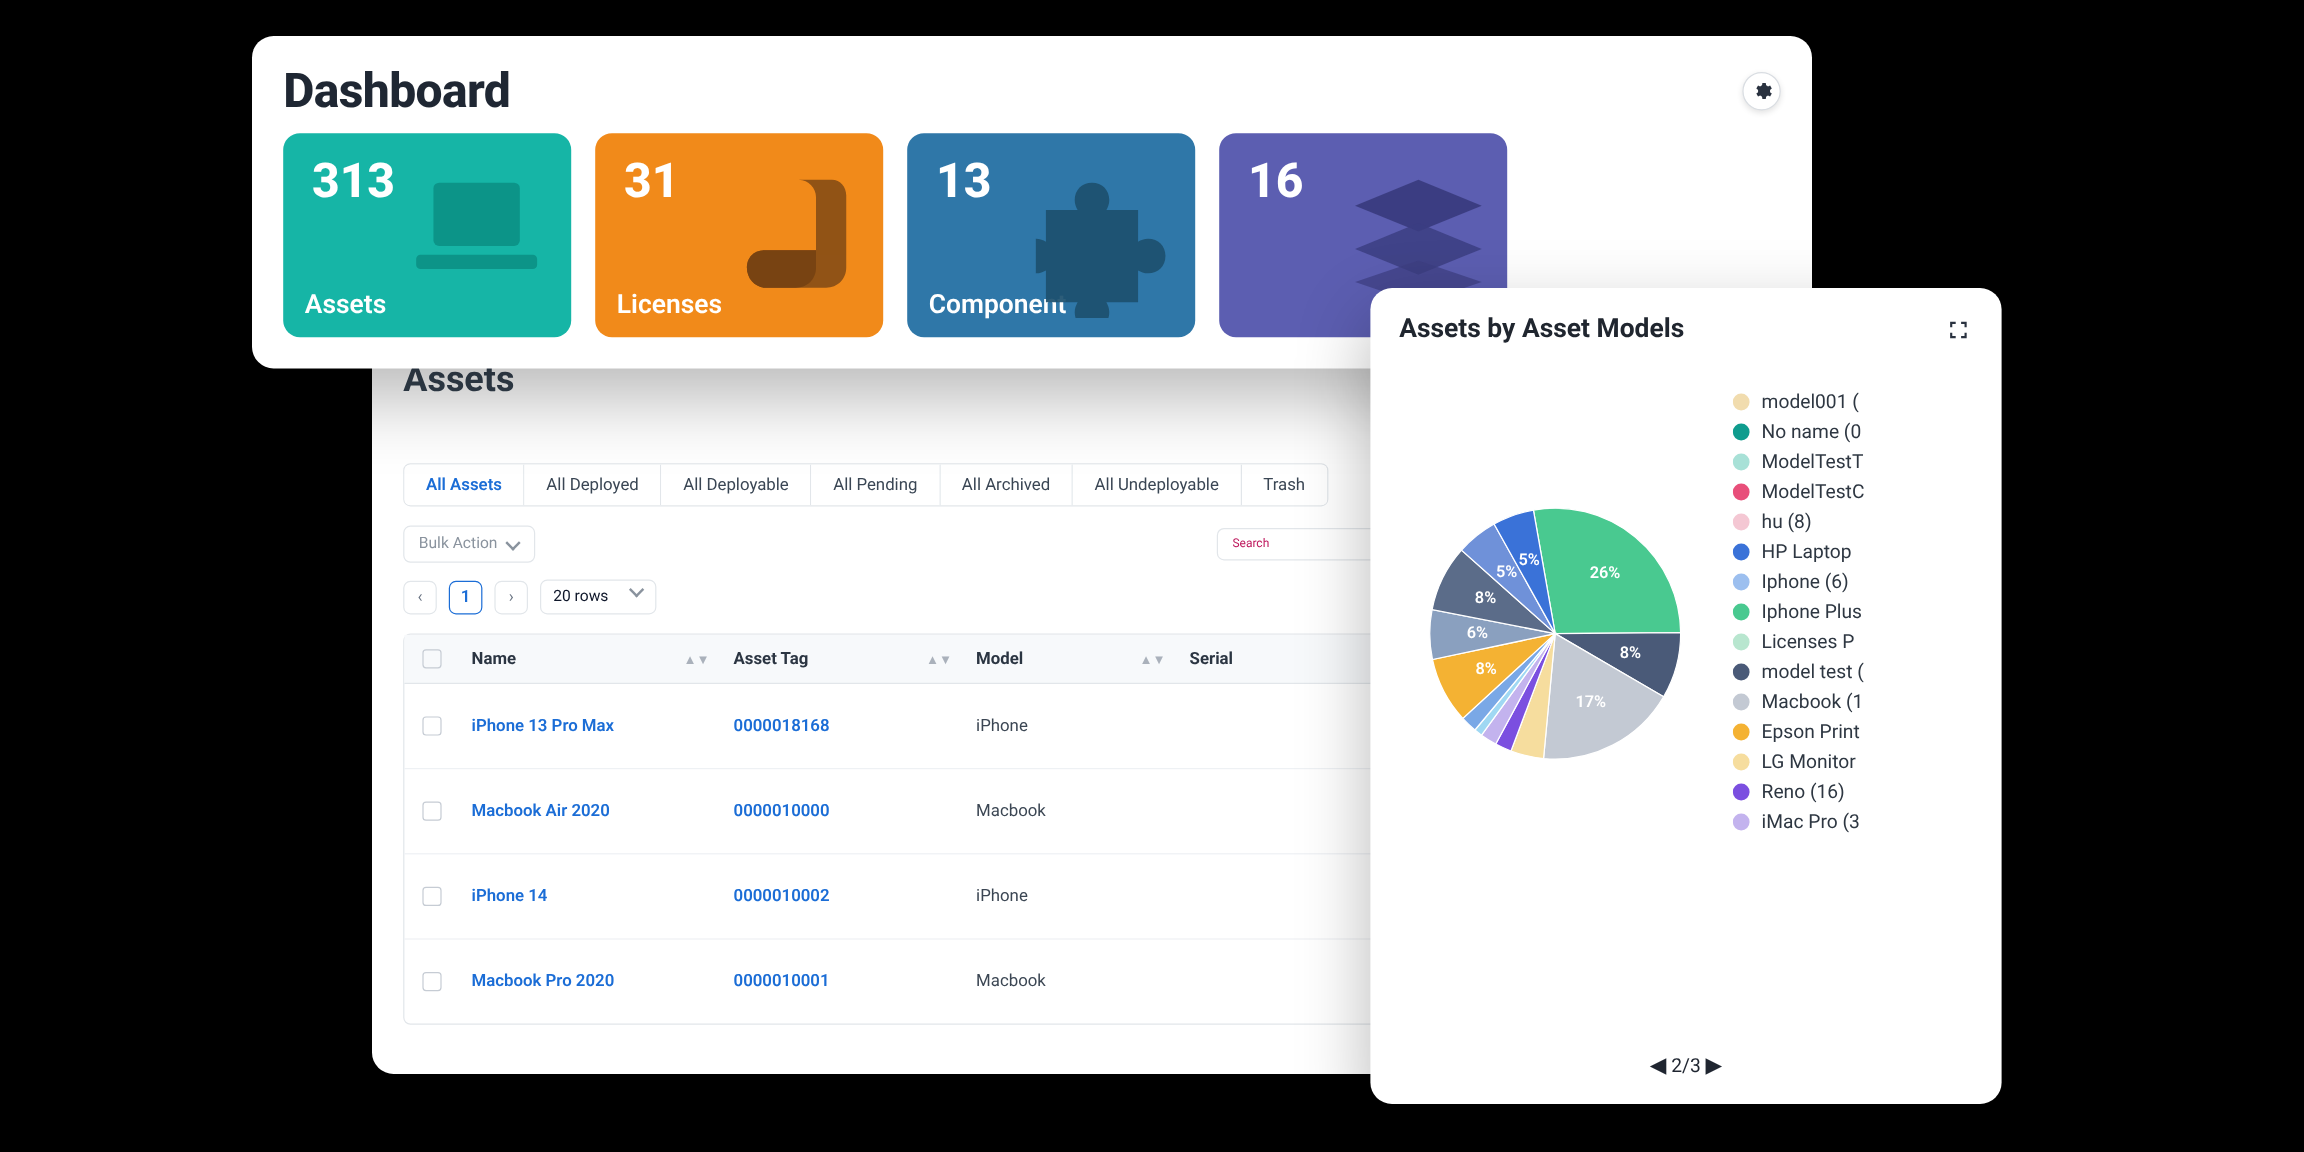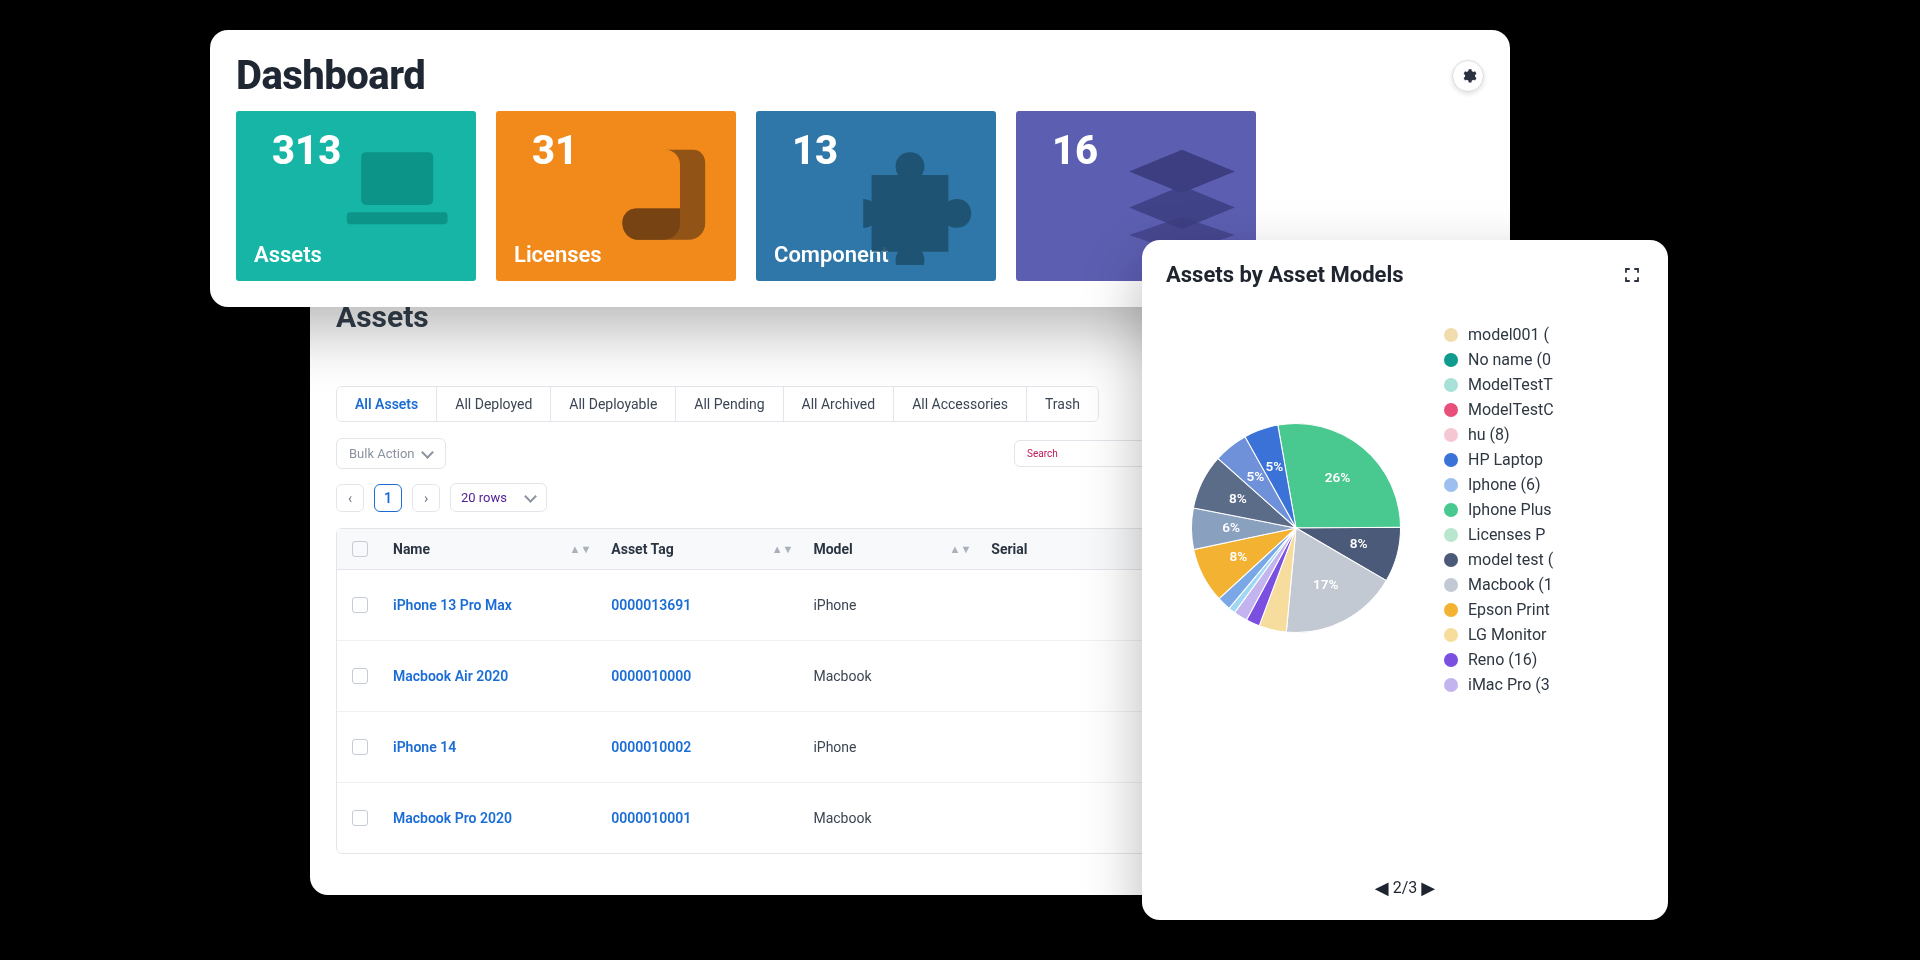--- a/index.html
+++ b/index.html
@@ -38,21 +38,21 @@
     border-radius:18px;
     box-shadow: var(--shadow);
     padding:22px 26px 26px;
     z-index:10;
   }
   .dash-header{display:flex;align-items:center;justify-content:space-between}
   .dash-title{font-size:40px; font-weight:800; letter-spacing:-.5px; color:#1f2733}
   .gear-btn{width:32px;height:32px;border-radius:50%;background:#fff;border:1px solid #d9dde2;display:flex;align-items:center;justify-content:center;box-shadow:0 2px 5px rgba(0,0,0,.12);cursor:pointer}
   .gear-btn svg{width:17px;height:17px;fill:#2a3240}
   .tiles{display:flex;gap:20px;margin-top:12px}
-  .tile{flex:0 0 240px; height:170px; border-radius:3px; color:#fff; position:relative; overflow:hidden; padding:16px 36px 14px;}
+  .tile{flex:0 0 240px; height:170px; border-radius:14px; color:#fff; position:relative; overflow:hidden; padding:16px 24px 14px;}
   .tile .count{font-size:40px; font-weight:800}
   .tile .label{position:absolute; bottom:14px; left:18px; font-size:22px; font-weight:600}
   .tile .bigicon{position:absolute; right:14px; top:34px; width:120px; height:110px; opacity:.93}
   .tile.teal{background:var(--teal)}
   .tile.magenta{background:var(--magenta)}
   .tile.orange{background:var(--orange)}
   .tile.bluish{background:var(--blue-tile)}
   .tile.indigo{background:var(--indigo)}
 
   
@@ -72,21 +72,21 @@
   .tabs{border:1px solid var(--border); border-radius:6px; display:inline-flex; overflow:hidden;}
   .tabs .tab{padding:9px 18px; font-size:14px; color:#3a4654; background:#fff; cursor:pointer; border-right:1px solid var(--border)}
   .tabs .tab:last-child{border-right:none}
   .tabs .tab.active{color:var(--link); font-weight:600}
   .toolbar{display:flex;align-items:center; justify-content:space-between; margin-top:16px}
   .bulk{border:1px solid var(--border); border-radius:6px; padding:7px 12px; color:#8a939e; font-size:13px; display:inline-flex; align-items:flex-end; gap:8px}
   .search{border:1px solid var(--border); border-radius:6px; padding:7px 12px; color:#be185d; font-size:10px; width:250px}
   .pager{display:flex; align-items:center; gap:10px; margin-top:14px}
   .pgbtn{width:28px;height:28px;border:1px solid var(--border);border-radius:6px;display:flex;align-items:center;justify-content:center;color:#6a7483;font-size:14px;cursor:pointer}
   .pgbtn.numnow{border-color:var(--link); color:var(--link); font-weight:600}
-  .rows{border:1px solid var(--border); border-radius:6px; padding:6px 10px; font-size:13px; color:#4c1d95; display:inline-flex; align-items:flex-end; gap:19px}
+  .rows{border:1px solid var(--border); border-radius:6px; padding:6px 10px; font-size:13px; color:#0f172a; display:inline-flex; align-items:flex-start; gap:19px}
   .table{margin-top:16px; border:1px solid var(--border); border-radius:6px}
   .thead,.trow{display:grid; grid-template-columns:46px 1.35fr 1.25fr 1.1fr 1fr 120px; align-items:center}
   .thead{background:#f7f9fb; border-bottom:1px solid var(--border)}
   .th{padding:12px 10px; font-size:14px; font-weight:700; color:#2b3542; display:flex; align-items:center; justify-content:space-between}
   .sort{color:#aab1bb; font-size:11px; display:flex; flex-direction:column; gap:0}
   .trow{border-bottom:1px solid #eef1f4}
   .trow:last-child{border-bottom:none}
   .td{padding:20px 10px; font-size:14px; color:#3b4653}
   .td.link{color:var(--link); font-weight:600}
   .chk{width:16px;height:16px;border:1.5px solid #c6ccd4;border-radius:3px;margin:0 auto;display:block}
@@ -173,21 +173,21 @@
   <div class="assets-title">Assets</div>
   <div class="create-row">
     <button class="btn">Create</button>
   </div>
   <div class="tabs" id="tabs">
       <div class="tab active">All Assets</div>
       <div class="tab">All Deployed</div>
       <div class="tab">All Deployable</div>
       <div class="tab">All Pending</div>
       <div class="tab">All Archived</div>
-      <div class="tab">All Accessories</div>
+      <div class="tab">All Undeployable</div>
       <div class="tab">Trash</div>
     </div>
   <div class="toolbar">
     <div class="bulk">
       <span>Bulk Action</span>
       <span class="chevron-down"></span>
     </div>
     <div class="search">
       <span>Search</span>
     </div>
@@ -225,21 +225,21 @@
       <div class="th">
           <span>Actions</span>
         </div>
     </div>
     <div id="tbody">
         <div class="trow">
           <div class="td" style="text-align:center">
             <span class="chk"></span>
           </div>
           <div class="td link">iPhone 13 Pro Max</div>
-          <div class="td link">0000013691</div>
+          <div class="td link">0000018168</div>
           <div class="td">iPhone</div>
           <div class="td"></div>
           <div class="td actions">
             <div class="iconbtn">
               <svg width="15" height="15" viewBox="0 0 24 24" fill="#fff">
                 <path d="M12 2l8 3v6c0 5-3.4 9.3-8 11-4.6-1.7-8-6-8-11V5l8-3z"></path>
               </svg>
             </div>
             <div class="iconbtn orange"></div>
           </div>

